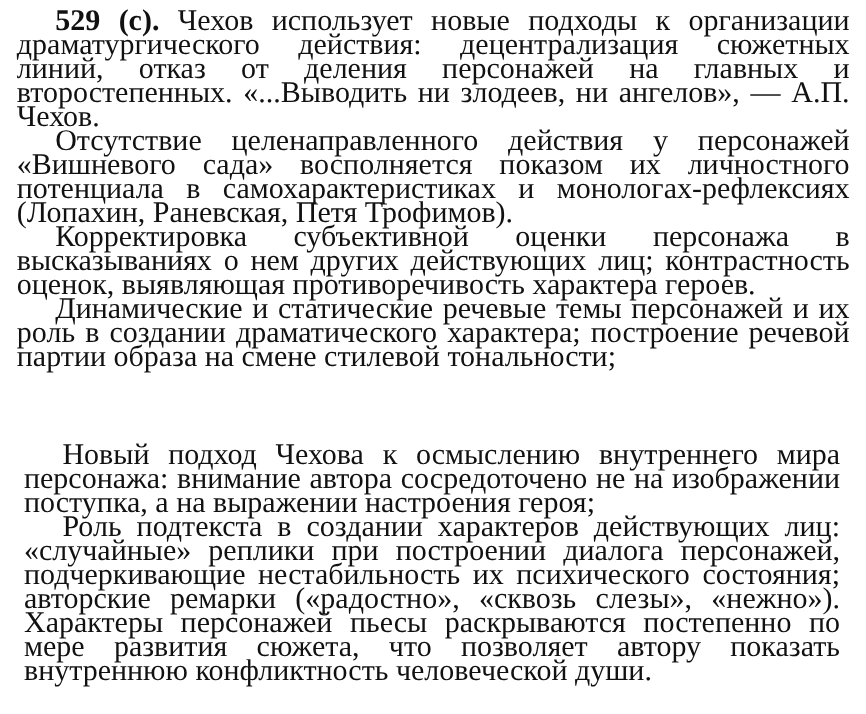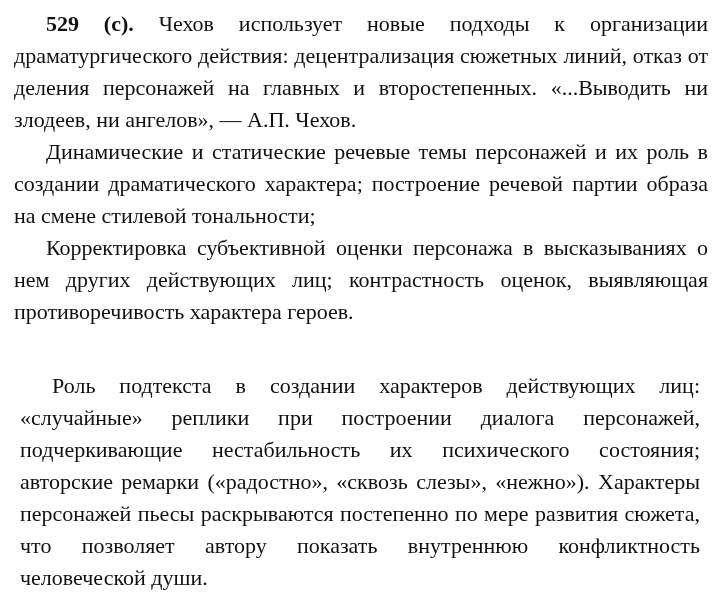--- a/index.html
+++ b/index.html
@@ -1,27 +1,29 @@
 <!DOCTYPE html>
 <html><head>
 <meta charset="utf-8">
 <style>
   html, body { margin: 0; padding: 0; background: #ffffff; }
   body { width: 722px; height: 595px; overflow: hidden; position: relative;
          font-family: "Liberation Serif", serif; color: #111; }
-  .block { position: absolute; font-size: 22px; line-height: 32px; text-align: justify; }
+  .block { position: absolute; font-size: 25px; line-height: 20px; text-align: justify; }
   #block1 { left: 14px; top: 8px; width: 694px; }
   #block2 { left: 20px; top: 370px; width: 680px; }
   .para { margin: 0; text-indent: 32px; }
   .para .num { font-weight: bold; }
 </style>
 </head>
 <body>
 
 <div id="block1" class="block">
   <p class="para"><span class="num">529 (с).</span> <span>Чехов использует новые подходы к организации драматургического действия: децентрализация сюжетных линий, отказ от деления персонажей на главных и второстепенных. «...Выводить ни злодеев, ни ангелов», — А.П. Чехов.</span></p>
+  <p class="para">Отсутствие целенаправленного действия у персонажей «Вишневого сада» восполняется показом их личностного потенциала в самохарактеристиках и монологах-рефлексиях (Лопахин, Раневская, Петя Трофимов).</p>
+  <p class="para">Корректировка субъективной оценки персонажа в высказываниях о нем других действующих лиц; контрастность оценок, выявляющая противоречивость характера героев.</p>
   <p class="para">Динамические и статические речевые темы персонажей и их роль в создании драматического характера; построение речевой партии образа на смене стилевой тональности;</p>
-  <p class="para">Корректировка субъективной оценки персонажа в высказываниях о нем других действующих лиц; контрастность оценок, выявляющая противоречивость характера героев.</p>
 </div>
 
 <div id="block2" class="block">
+  <p class="para">Новый подход Чехова к осмыслению внутреннего мира персонажа: внимание автора сосредоточено не на изображении поступка, а на выражении настроения героя;</p>
   <p class="para">Роль подтекста в создании характеров действующих лиц: «случайные» реплики при построении диалога персонажей, подчеркивающие нестабильность их психического состояния; авторские ремарки («радостно», «сквозь слезы», «нежно»). Характеры персонажей пьесы раскрываются постепенно по мере развития сюжета, что позволяет автору показать внутреннюю конфликтность человеческой души.</p>
 </div>
 
 </body></html>

